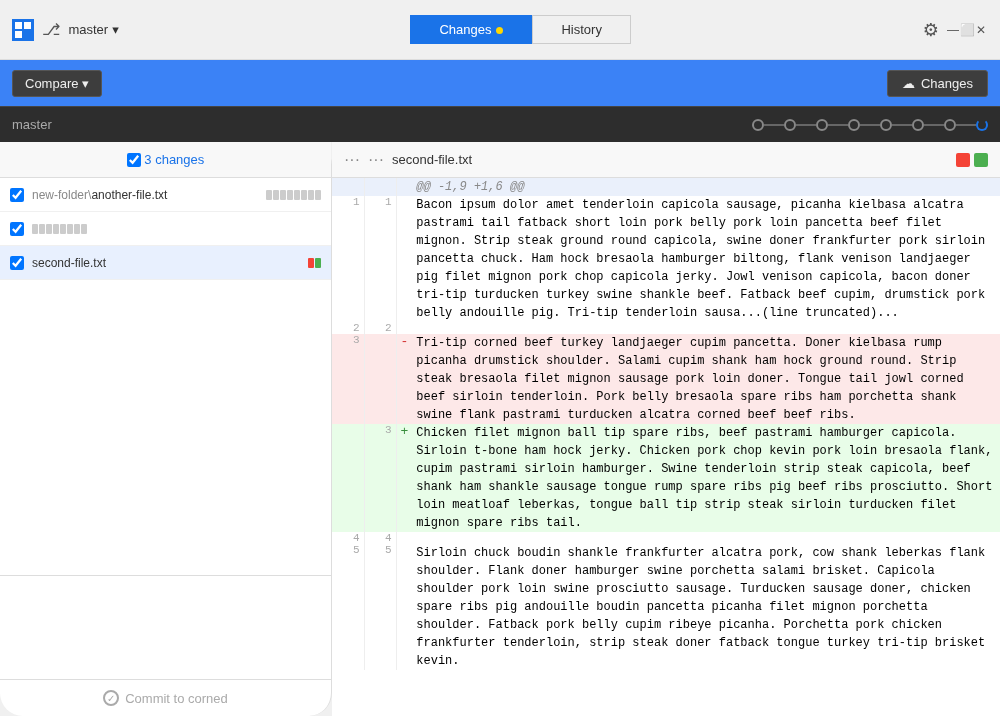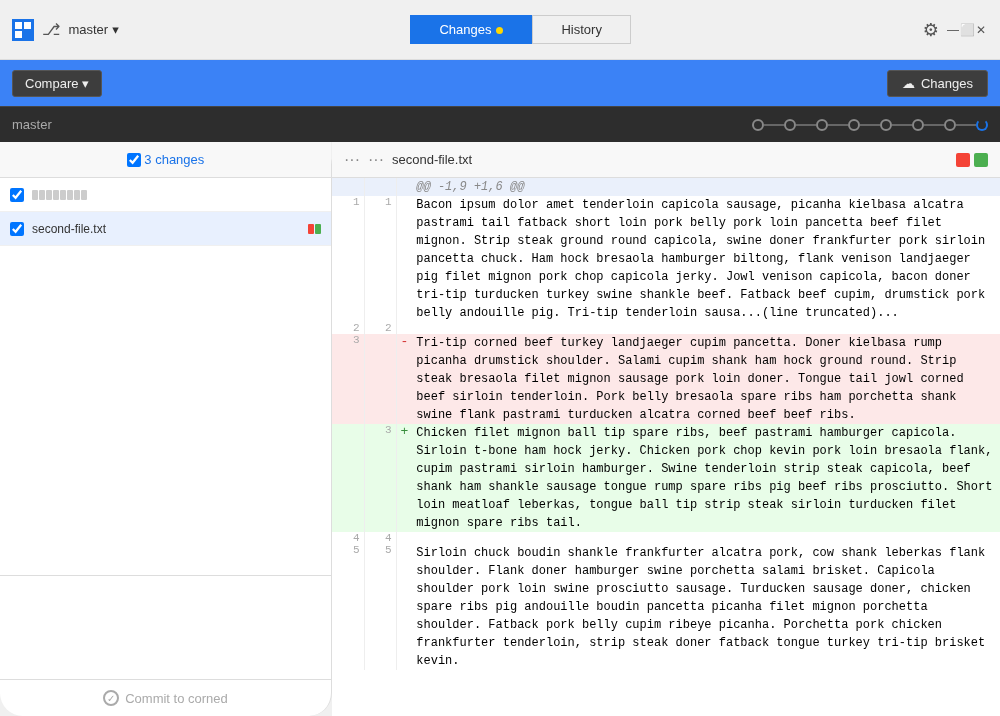--- a/index.html
+++ b/index.html
@@ -459,20 +459,36 @@
 
   <div class="sidebar">
     <div class="sidebar-header">
       <input type="checkbox" class="sidebar-top-check" checked="" style="">
       &nbsp;
       <span class="changes-count">3 changes</span>
     </div>
 
     <div class="file-list">
 
+      <div class="file-item">
+        <input type="checkbox" class="file-checkbox" checked="" style="">
+        <span class="file-name">
+          <span class="folder">new-folder\</span>another-file.txt
+        </span>
+        <div class="file-bars">
+          <div class="fbar"></div>
+          <div class="fbar"></div>
+          <div class="fbar"></div>
+          <div class="fbar"></div>
+          <div class="fbar"></div>
+          <div class="fbar"></div>
+          <div class="fbar"></div>
+          <div class="fbar"></div>
+        </div>
+      </div>
 
       <div class="file-item">
         <input type="checkbox" class="file-checkbox" checked="" style="">
         <div class="file-bars">
           <div class="fbar"></div>
           <div class="fbar"></div>
           <div class="fbar"></div>
           <div class="fbar"></div>
           <div class="fbar"></div>
           <div class="fbar"></div>

